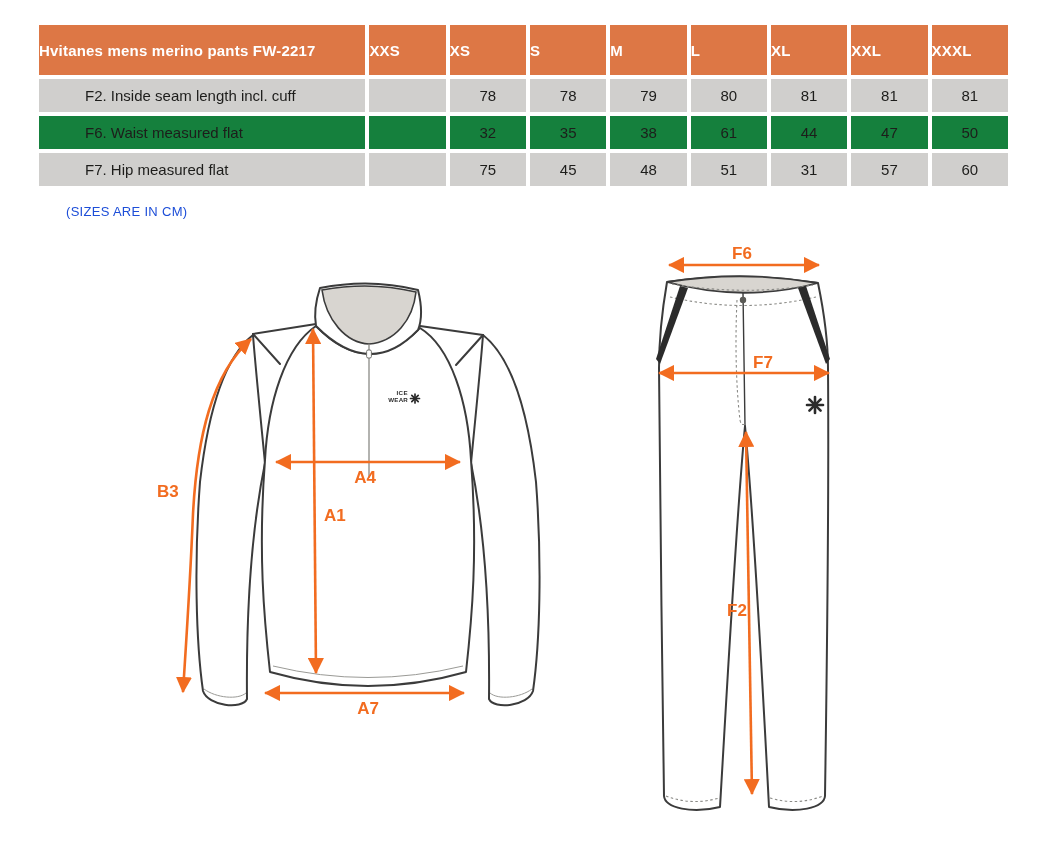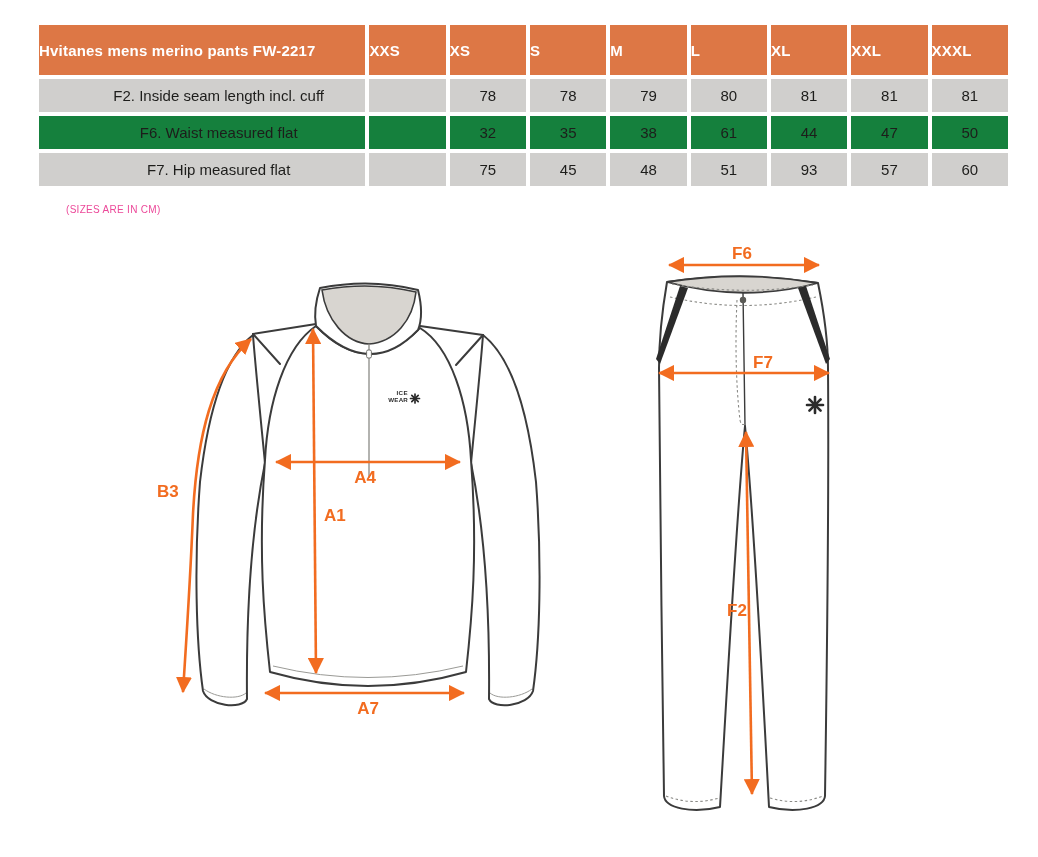--- a/index.html
+++ b/index.html
@@ -13,26 +13,26 @@
     border-collapse:separate;border-spacing:4px;table-layout:fixed;
   }
   .size-table th,.size-table td{padding:0;vertical-align:middle;}
   .hdr{
     background:#dd7745;color:#ffffff;font-size:15px;font-weight:bold;
     height:50px;text-align:left;letter-spacing:.2px;
   }
   .row-a td{background:#d0cfcd;}
   .row-b td{background:#15803d;}
   .size-table td{height:33px;font-size:15px;}
-  td.lbl{text-align:center;padding-left:33px;}
+  td.lbl{text-align:left;padding-left:46px;}
   td.val{text-align:center;}
   
   .cm-note{
-    position:absolute;left:66px;top:204px;font-size:10px;
-    color:#ec4899;letter-spacing:.3px;
+    position:absolute;left:66px;top:204px;font-size:13px;
+    color:#1d4ed8;letter-spacing:.3px;
   }
   
   .shirt-svg{position:absolute;left:150px;top:262px;}
   .pants-svg{position:absolute;left:640px;top:242px;}
   .garment{stroke:#3b3b3b;stroke-width:2;fill:#ffffff;stroke-linejoin:round;stroke-linecap:round;}
   .seam{stroke:#3b3b3b;stroke-width:2;fill:none;stroke-linecap:round;}
   .stitch{stroke:#9a9a96;stroke-width:1;fill:none;}
   .dashes{stroke:#8a8a86;stroke-width:1.1;fill:none;stroke-dasharray:2.5 2.5;}
   .inner-fabric{fill:#d8d5d0;stroke:#3b3b3b;stroke-width:2;}
   .pocket{fill:#2b2b2b;stroke:none;}
@@ -92,21 +92,21 @@
       <td class="val">47</td>
       <td class="val">50</td>
     </tr>
     <tr class="row-a">
       <td class="lbl">F7. Hip measured flat</td>
       <td class="val"></td>
       <td class="val">75</td>
       <td class="val">45</td>
       <td class="val">48</td>
       <td class="val">51</td>
-      <td class="val">93</td>
+      <td class="val">31</td>
       <td class="val">57</td>
       <td class="val">60</td>
     </tr>
   </tbody>
 </table>
 
 <div class="cm-note">(SIZES ARE IN CM)</div>
 
 <svg class="shirt-svg" width="430" height="480" viewBox="0 0 430 480" xmlns="http://www.w3.org/2000/svg">
   <defs>

